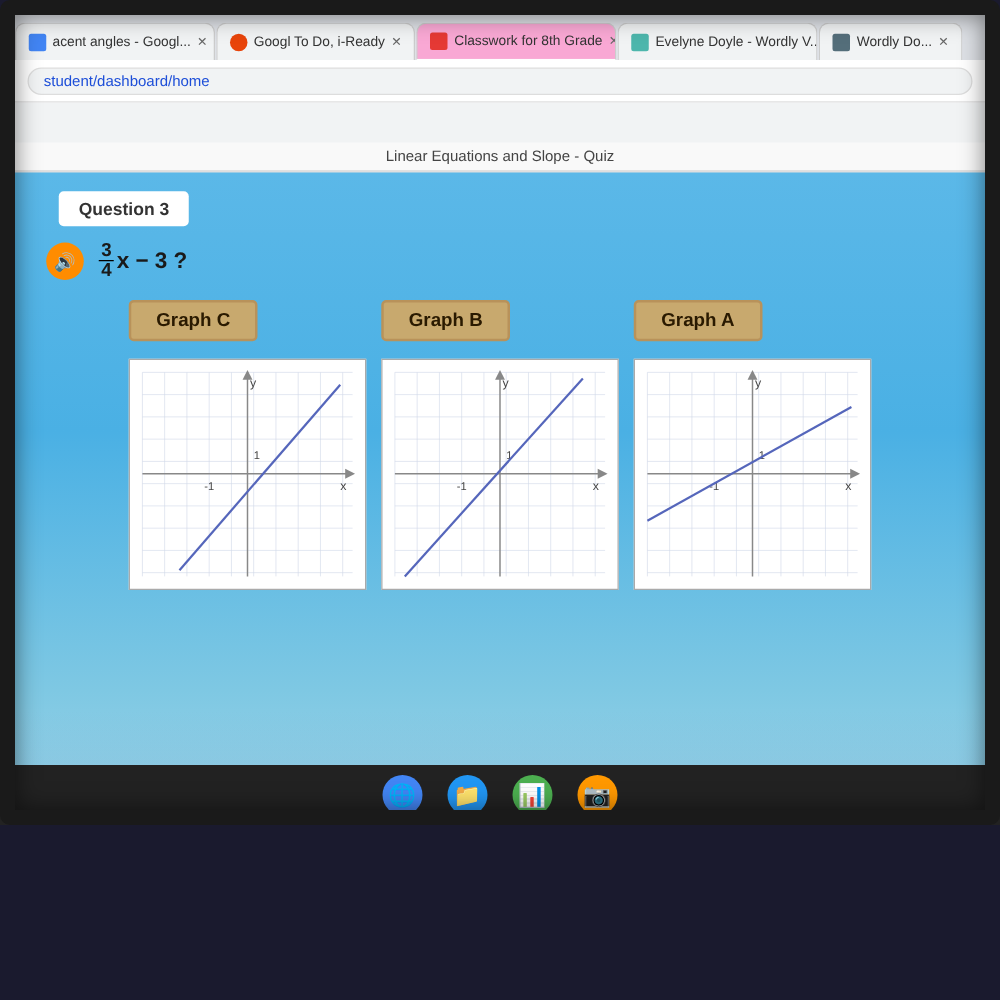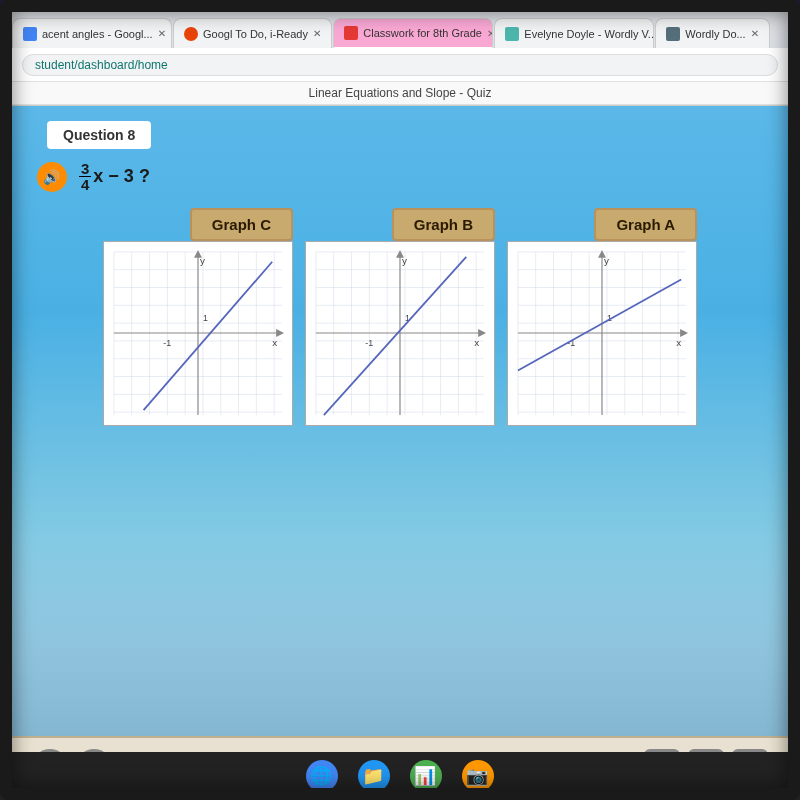--- a/index.html
+++ b/index.html
@@ -75,30 +75,31 @@
       border-bottom: 1px solid #e0e0e0;
     }
 
     .address-bar {
       flex: 1;
       background: #f1f3f4;
       border: 1px solid #ddd;
       border-radius: 20px;
       padding: 3px 12px;
       font-size: 12px;
-      color: #0f766e;
+      color: #1d4ed8;
     }
 
     .quiz-title-bar {
       background: #f9f9f9;
       text-align: center;
       padding: 4px;
       font-size: 12px;
       color: #444;
       border-bottom: 1px solid #e0e0e0;
+      margin-top: 32px;
     }
 
     
     .main-content {
       width: 100%;
       height: calc(800px - 110px);
       background: linear-gradient(180deg, #5bb8e8 0%, #4ab0e4 30%, #7ec8e3 60%, #a8d8ea 80%, #c5e8f0 100%);
       position: relative;
       display: flex;
       flex-direction: column;
@@ -180,22 +181,22 @@
       gap: 12px;
       justify-content: center;
       width: 100%;
       position: relative;
       z-index: 2;
     }
 
     .graph-option {
       display: flex;
       flex-direction: column;
-      align-items: flex-end;
-      gap: 0;
+      align-items: flex-start;
+      gap: 14px;
     }
 
     .graph-label {
       background: #c8a96e;
       border: 2px solid #b8925a;
       border-radius: 4px;
       padding: 6px 20px;
       font-size: 15px;
       font-weight: bold;
       color: #2a1a00;
@@ -301,21 +302,21 @@
       border: 12px solid #1a1a1a;
       border-radius: 8px;
       pointer-events: none;
       z-index: 100;
       box-shadow: inset 0 0 20px rgba(0,0,0,0.5);
     }
 
     .laptop-screen {
       position: relative;
       width: 800px;
-      height: 800px;
+      height: 660px;
       overflow: hidden;
     }
 
     .browser-wrapper {
       position: absolute;
       top: 12px;
       left: 12px;
       right: 12px;
       bottom: 48px;
       background: #f1f3f4;
@@ -365,21 +366,21 @@
       </div>
 
       <div class="quiz-title-bar">
         <span>Linear Equations and Slope - Quiz</span>
       </div>
     </div>
 
     <div class="main-content">
 
       <div class="question-box">
-        <span>Question 8</span>
+        <span>Question 3</span>
       </div>
 
       <div class="question-text">
         <div class="speaker-icon">
           🔊
         </div>
         <span class="fraction">
           <span class="fraction-num">3</span>
           <span class="fraction-den">4</span>
         </span>

